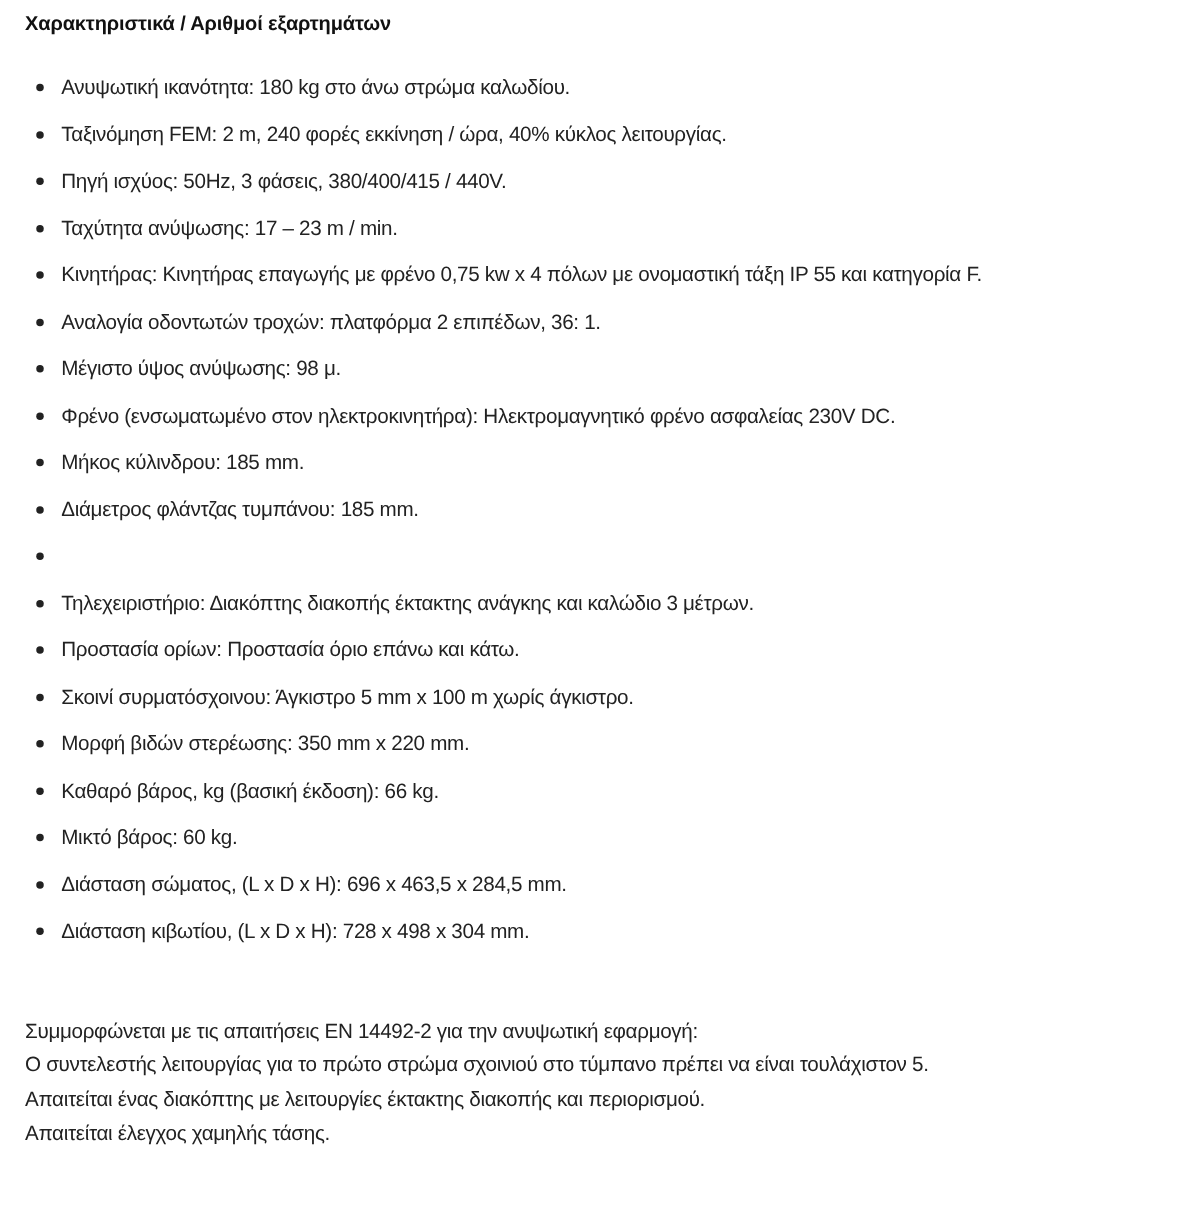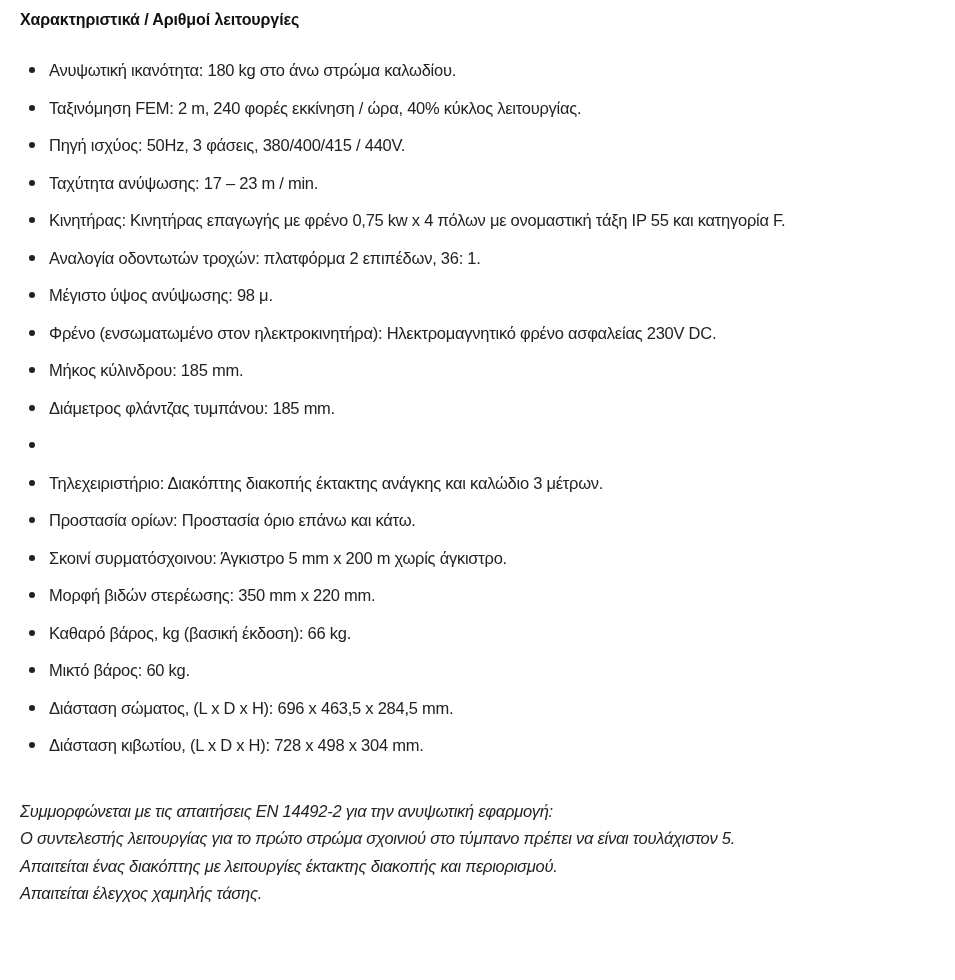--- a/index.html
+++ b/index.html
@@ -18,47 +18,47 @@
   }
   ul.specs li {
     position: relative; padding-left: 29px;
     font-size: 16.5px; line-height: 20px; height: 37.5px;
     letter-spacing: -0.25px; white-space: nowrap;
   }
   ul.specs li .bullet {
     position: absolute; left: 9px; top: 7px;
     width: 6px; height: 6px; border-radius: 50%; background: #222222;
   }
-  .notes { margin-top: 25px; font-style: italic; }
+  .notes { margin-top: 39px; }
   .notes p {
     margin: 0; font-size: 16.5px; line-height: 27.5px;
     letter-spacing: -0.25px; white-space: nowrap;
   }
 </style>
 </head>
 <body>
 
 <div class="wrap">
-  <h3 class="title">Χαρακτηριστικά / Αριθμοί λειτουργίες</h3>
+  <h3 class="title">Χαρακτηριστικά / Αριθμοί εξαρτημάτων</h3>
 
   <ul class="specs">
     <li><span class="bullet"></span><span>Ανυψωτική ικανότητα: 180 kg στο άνω στρώμα καλωδίου.</span></li>
     <li><span class="bullet"></span><span>Ταξινόμηση FEM: 2 m, 240 φορές εκκίνηση / ώρα, 40% κύκλος λειτουργίας.</span></li>
     <li><span class="bullet"></span><span>Πηγή ισχύος: 50Hz, 3 φάσεις, 380/400/415 / 440V.</span></li>
     <li><span class="bullet"></span><span>Ταχύτητα ανύψωσης: 17 – 23 m / min.</span></li>
     <li><span class="bullet"></span><span>Κινητήρας: Κινητήρας επαγωγής με φρένο 0,75 kw x 4 πόλων με ονομαστική τάξη IP 55 και κατηγορία F.</span></li>
     <li><span class="bullet"></span><span>Αναλογία οδοντωτών τροχών: πλατφόρμα 2 επιπέδων, 36: 1.</span></li>
     <li><span class="bullet"></span><span>Μέγιστο ύψος ανύψωσης: 98 μ.</span></li>
     <li><span class="bullet"></span><span>Φρένο (ενσωματωμένο στον ηλεκτροκινητήρα): Ηλεκτρομαγνητικό φρένο ασφαλείας 230V DC.</span></li>
     <li><span class="bullet"></span><span>Μήκος κύλινδρου: 185 mm.</span></li>
     <li><span class="bullet"></span><span>Διάμετρος φλάντζας τυμπάνου: 185 mm.</span></li>
     <li><span class="bullet"></span></li>
     <li><span class="bullet"></span><span>Τηλεχειριστήριο: Διακόπτης διακοπής έκτακτης ανάγκης και καλώδιο 3 μέτρων.</span></li>
     <li><span class="bullet"></span><span>Προστασία ορίων: Προστασία όριο επάνω και κάτω.</span></li>
-    <li><span class="bullet"></span><span>Σκοινί συρματόσχοινου: Άγκιστρο 5 mm x 200 m χωρίς άγκιστρο.</span></li>
+    <li><span class="bullet"></span><span>Σκοινί συρματόσχοινου: Άγκιστρο 5 mm x 100 m χωρίς άγκιστρο.</span></li>
     <li><span class="bullet"></span><span>Μορφή βιδών στερέωσης: 350 mm x 220 mm.</span></li>
     <li><span class="bullet"></span><span>Καθαρό βάρος, kg (βασική έκδοση): 66 kg.</span></li>
     <li><span class="bullet"></span><span>Μικτό βάρος: 60 kg.</span></li>
     <li><span class="bullet"></span><span>Διάσταση σώματος, (L x D x H): 696 x 463,5 x 284,5 mm.</span></li>
     <li><span class="bullet"></span><span>Διάσταση κιβωτίου, (L x D x H): 728 x 498 x 304 mm.</span></li>
   </ul>
 
   <div class="notes">
     <p>Συμμορφώνεται με τις απαιτήσεις EN 14492-2 για την ανυψωτική εφαρμογή:</p>
     <p>Ο συντελεστής λειτουργίας για το πρώτο στρώμα σχοινιού στο τύμπανο πρέπει να είναι τουλάχιστον 5.</p>

